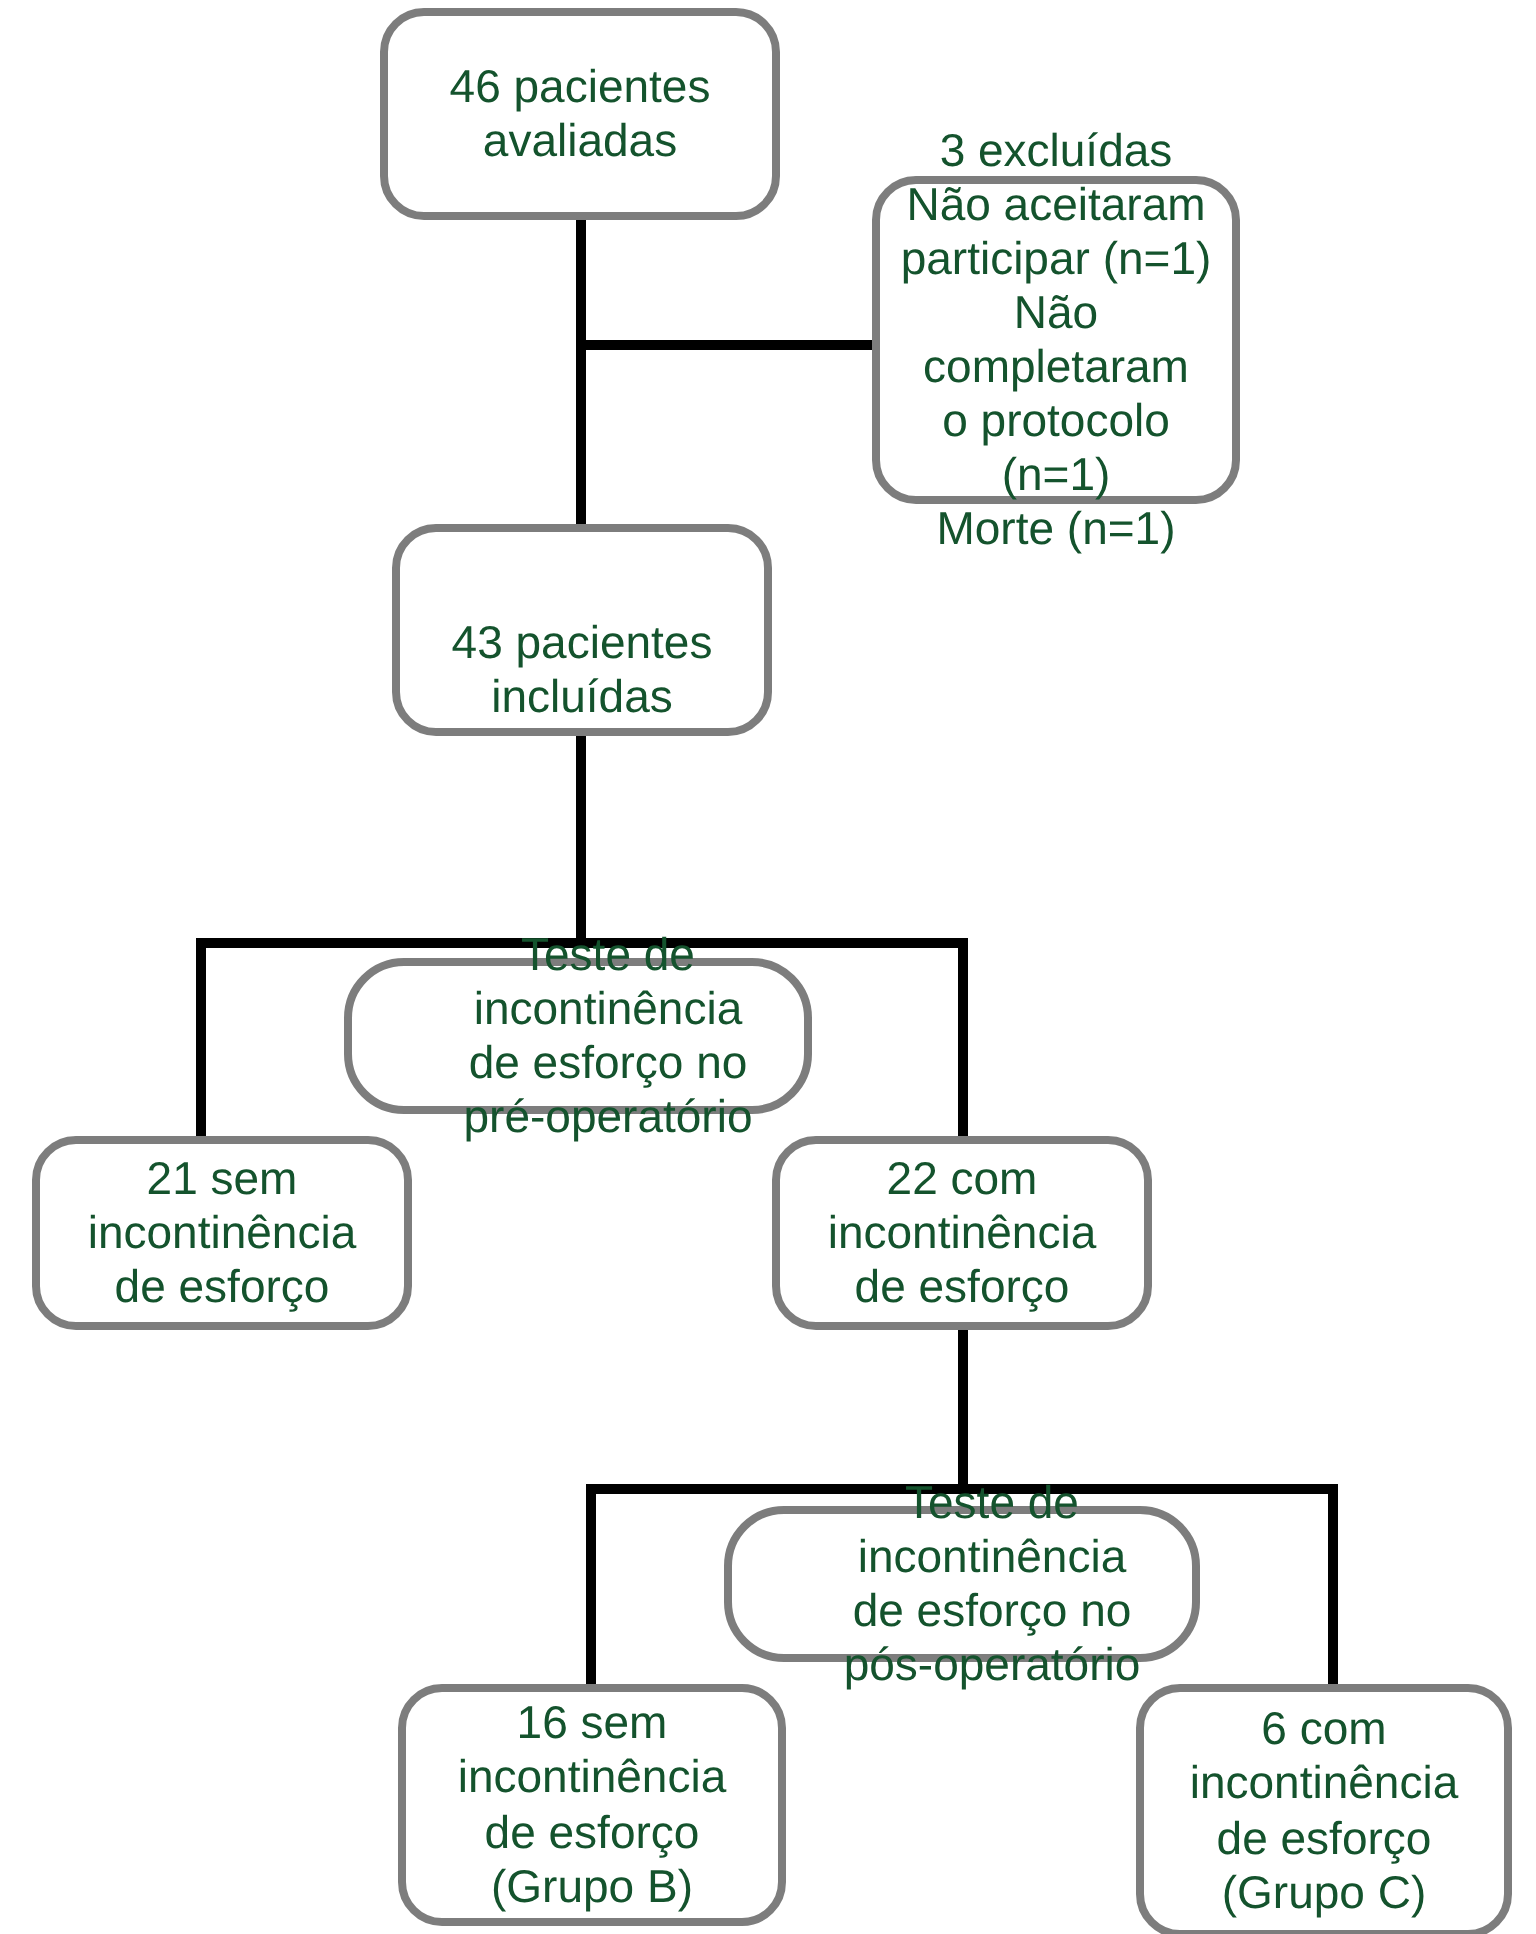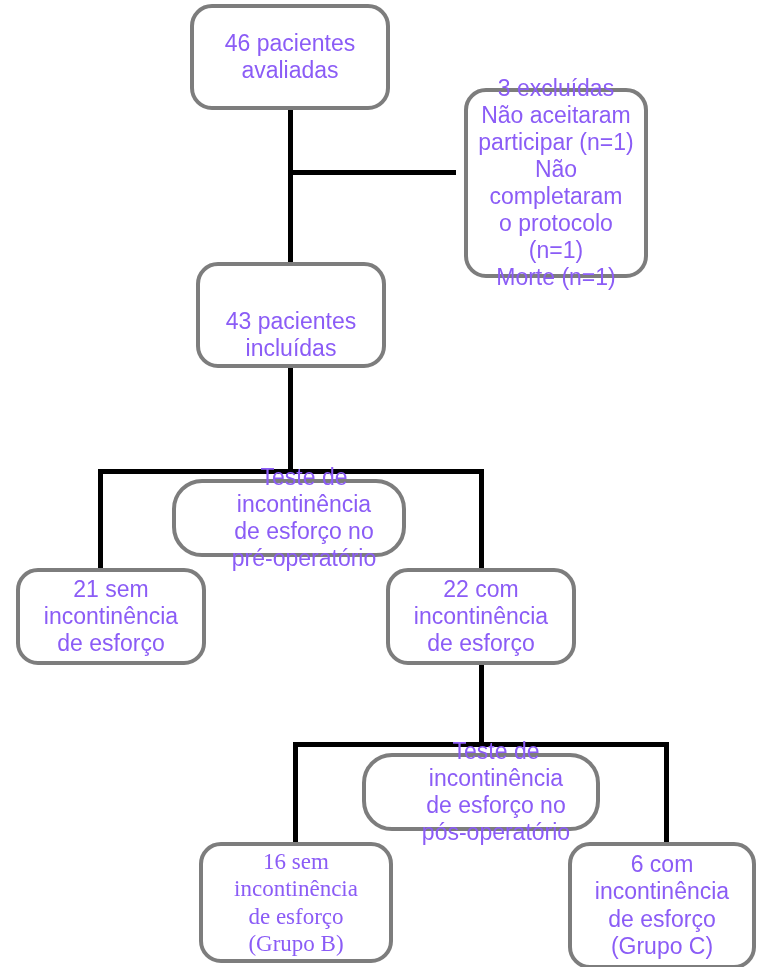--- a/index.html
+++ b/index.html
@@ -20,21 +20,21 @@
   .node {
     position: absolute;
     box-sizing: border-box;
     border: 4px solid #7d7d7d;
     border-radius: 22px;
     background: #ffffff;
     display: flex;
     align-items: center;
     justify-content: center;
     text-align: center;
-    color: #8b5cf6;
+    color: #14532d;
     font-size: 23px;
     line-height: 1.18;
     z-index: 3;
     padding: 2px 6px;
   }
   .node.test-node {
     border-radius: 30px;
     z-index: 4;
     padding-left: 36px;
   }
@@ -74,21 +74,21 @@
 
   <div class="conn v" style="left:293px; top:742px; height:104px;"></div>
 
   <div class="conn v" style="left:664px; top:742px; height:104px;"></div>
 
   <div class="node" style="left:190px; top:4px; width:200px; height:106px;">
     <span class="txt">46 pacientes
 avaliadas</span>
   </div>
 
-  <div class="node" style="left:464px; top:88px; width:184px; height:190px;">
+  <div class="node" style="left:436px; top:88px; width:184px; height:164px;">
     <span class="txt">3 excluídas
 Não aceitaram
 participar (n=1)
 Não completaram
 o protocolo (n=1)
 Morte (n=1)</span>
   </div>
 
   <div class="node" style="left:196px; top:262px; width:190px; height:106px;align-items:flex-end;">
     <span class="txt">43 pacientes
@@ -112,21 +112,21 @@
 incontinência
 de esforço</span>
   </div>
 
   <div class="node test-node" style="left:362px; top:753px; width:238px; height:78px;">
     <span class="txt">Teste de incontinência
 de esforço no
 pós-operatório</span>
   </div>
 
-  <div class="node" style="left:199px; top:842px; width:194px; height:121px;font-family:Liberation Serif, serif;">
+  <div class="node" style="left:199px; top:842px; width:194px; height:121px;">
     <span class="txt">16 sem
 incontinência
 de esforço
 (Grupo B)</span>
   </div>
 
   <div class="node" style="left:568px; top:842px; width:188px; height:127px;">
     <span class="txt">6 com
 incontinência
 de esforço

